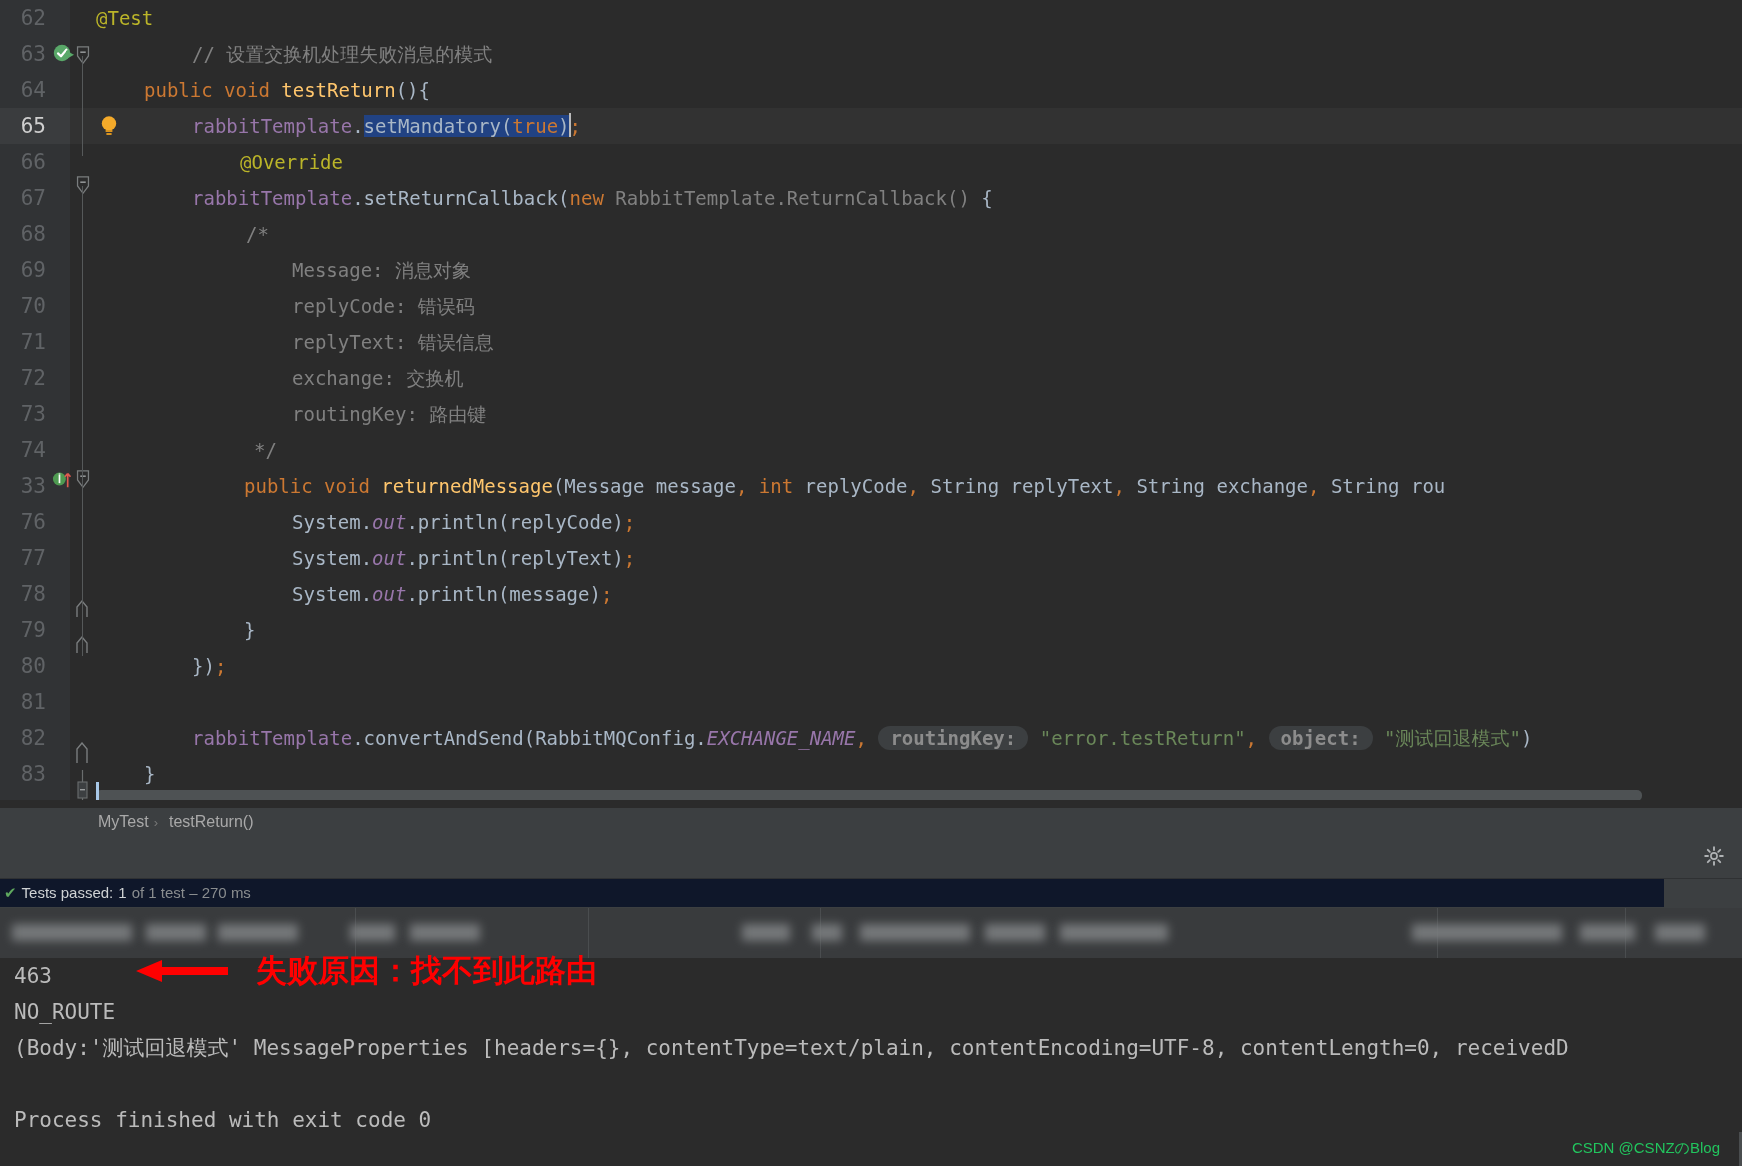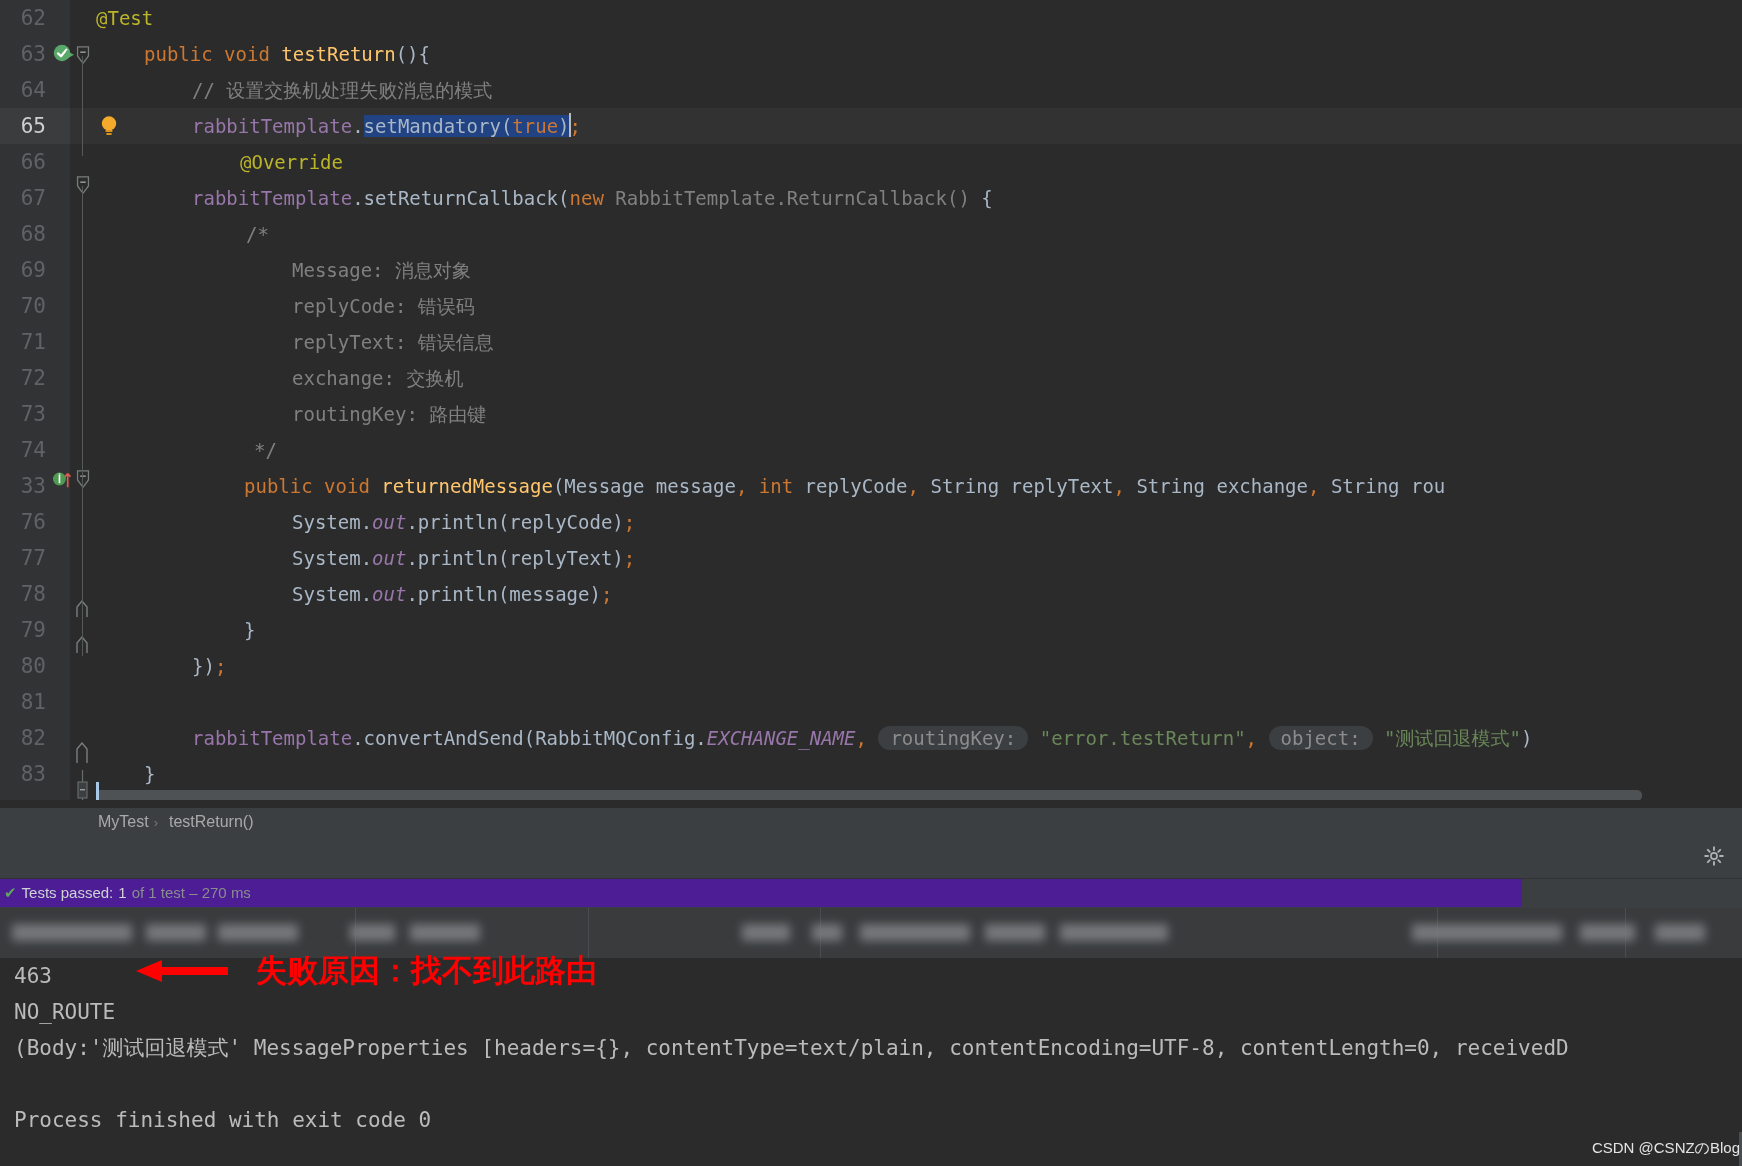--- a/index.html
+++ b/index.html
@@ -73,21 +73,21 @@
   
   .kw      { color: #cc7832; }
   .fn      { color: #ffc66d; }
   .cmt     { color: #808080; }
   .str     { color: #6a8759; }
   .anno    { color: #bbb529; }
   .field   { color: #9876aa; }
   .stat    { color: #9876aa; font-style: italic; }
   .plain   { color: #a9b7c6; }
   .type    { color: #a9b7c6; }
-  .hintbg  { background: #3c3f41; color: #8c8c8c; border-radius: 13px; padding: 1px 12px; }
+  .hintbg  { background: #3c3f41; color: #8c8c8c; border-radius: 13px; padding: 1px 12px; font-weight: bold; }
   .sel     { background: #214283; color: #a9b7c6; }
   .caret {
     display: inline-block;
     width: 2px;
     height: 24px;
     background: #bbbbbb;
     vertical-align: -4px;
     margin: 0 -1px;
   }
 
@@ -168,22 +168,22 @@
     border-bottom: 1px solid #2f3133;
   }
   .gear {
     position: absolute;
     right: 18px; top: 10px;
     width: 20px; height: 20px;
   }
   .tests-bar {
     position: absolute;
     left: 0; top: 43px;
-    width: 1522px; height: 28px;
-    background: #4c1d95;
+    width: 1664px; height: 28px;
+    background: #0f172a;
     font-family: "Liberation Sans", sans-serif;
     font-size: 15px;
     line-height: 28px;
     color: #a9b7c6;
     white-space: nowrap;
   }
   .check { color: #5fa85f; padding: 0 5px 0 4px; font-size: 15px; }
   .tp-label { color: #cfd2d4; }
   .tp-dim { color: #8a8d8f; }
 
@@ -244,22 +244,22 @@
   }
   .arrow {
     position: absolute;
     left: 136px; top: 956px;
     width: 92px; height: 30px;
   }
 
   
   .watermark {
     position: absolute;
-    right: 2px; bottom: 8px;
-    color: #e5e5e5;
+    right: 22px; bottom: 8px;
+    color: #22c55e;
     font-family: "Liberation Sans", sans-serif;
     font-size: 15px;
   }
   .wm-bar {
     position: absolute;
     right: 0; bottom: 0;
     width: 3px; height: 34px;
     background: #4a4d4f;
   }
 </style>
@@ -393,25 +393,25 @@
 
     <div style="position:absolute;left:82px;top:56px;width:1px;height:100px;background:#56595a;"></div>
     <div style="position:absolute;left:82px;top:186px;width:1px;height:470px;background:#56595a;"></div>
 
     <div class="code-text">
       <div class="row">
         <span class="anno">@Test</span>
       </div>
 
       <div class="row">
+        <span style="padding-left:96px"></span><span class="cmt">// 设置交换机处理失败消息的模式</span>
+      </div>
+
+      <div class="row">
         <span style="padding-left:48px"></span><span class="kw">public </span><span class="kw">void </span><span class="fn">testReturn</span><span class="plain">(){</span>
-      </div>
-
-      <div class="row">
-        <span style="padding-left:96px"></span><span class="cmt">// 设置交换机处理失败消息的模式</span>
       </div>
 
       <div class="row">
         <span style="padding-left:96px"></span><span class="field">rabbitTemplate</span><span class="plain">.</span><span class="sel"><span class="plain">setMandatory(</span><span class="kw">true</span><span class="plain">)</span></span><span class="caret"></span><span class="kw">;</span>
       </div>
 
 
       <div class="row">
         <span style="padding-left:144px"></span><span class="anno">@Override</span>
       </div>

